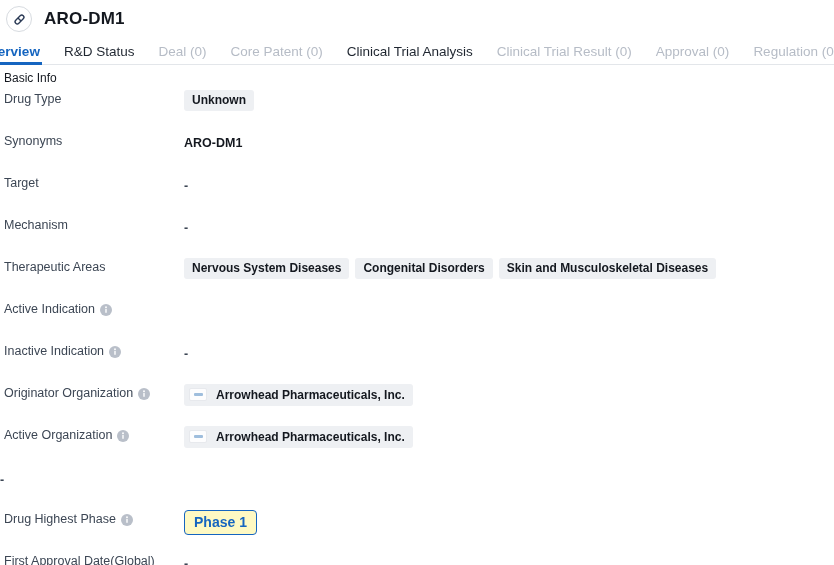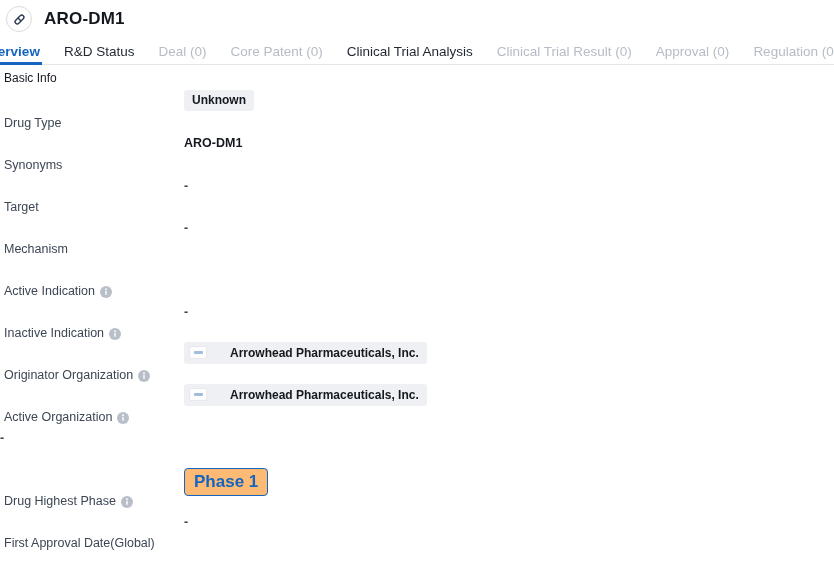--- a/index.html
+++ b/index.html
@@ -106,21 +106,20 @@
     width: 184px;
     flex: 0 0 184px;
     padding-left: 4px;
     font-size: 12.5px;
     color: #3c4654;
     display: flex;
     align-items: center;
     gap: 5px;
     line-height: 1;
     padding-top: 4px;
-    margin-top: 24px;
   }
   .info-value {
     flex: 1 1 auto;
     display: flex;
     align-items: center;
     flex-wrap: wrap;
     gap: 6px;
     padding-top: 1px;
     min-height: 22px;
     font-weight: bold;
@@ -153,21 +152,21 @@
     background: #eef0f3;
     border-radius: 3px;
     font-size: 12px;
     color: #14181f;
     padding: 4px 8px 5px 8px;
     line-height: 1;
     white-space: nowrap;
   }
   .chip.org {
     padding-left: 5px;
-    gap: 23px;
+    gap: 9px;
   }
   .org-logo {
     width: 18px;
     height: 13px;
     background: #fdfdfe;
     border: 1px solid #e7e9ed;
     border-radius: 2px;
     display: inline-flex;
     align-items: center;
     justify-content: center;
@@ -179,24 +178,24 @@
     height: 3px;
     background: #9fbedd;
     border-radius: 1px;
   }
   .phase-badge {
     display: inline-flex;
     align-items: center;
     border: 1px solid #1565c0;
     border-radius: 4px;
     color: #1565c0;
-    font-size: 17px;
+    font-size: 14px;
     padding: 4px 9px 5px 9px;
     line-height: 1;
-    background: #fdba74;
+    background: #fef9c3;
     white-space: nowrap;
   }
 </style>
 </head>
 <body>
 
 <div class="page-header">
   <div class="drug-avatar">
     <svg width="15" height="15" viewBox="0 0 24 24" aria-hidden="true">
       <g transform="rotate(-45 12 12)">
@@ -252,20 +251,30 @@
 
   <div class="info-row">
     <div class="info-label">
       <span>Mechanism</span>
     </div>
     <div class="info-value">
       <span class="dash">-</span>
     </div>
   </div>
 
+  <div class="info-row">
+    <div class="info-label">
+      <span>Therapeutic Areas</span>
+    </div>
+    <div class="info-value">
+      <span class="chip">Nervous System Diseases</span>
+      <span class="chip">Congenital Disorders</span>
+      <span class="chip">Skin and Musculoskeletal Diseases</span>
+    </div>
+  </div>
 
   <div class="info-row">
     <div class="info-label">
       <span>Active Indication</span>
       <span class="info-icon">
         <svg width="12" height="12" viewBox="0 0 12 12" aria-hidden="true">
           <circle cx="6" cy="6" r="6" fill="#b9bfc9"></circle>
           <rect x="5.3" y="4.8" width="1.4" height="4.2" rx=".7" fill="#ffffff"></rect>
           <circle cx="6" cy="3.2" r=".95" fill="#ffffff"></circle>
         </svg>

